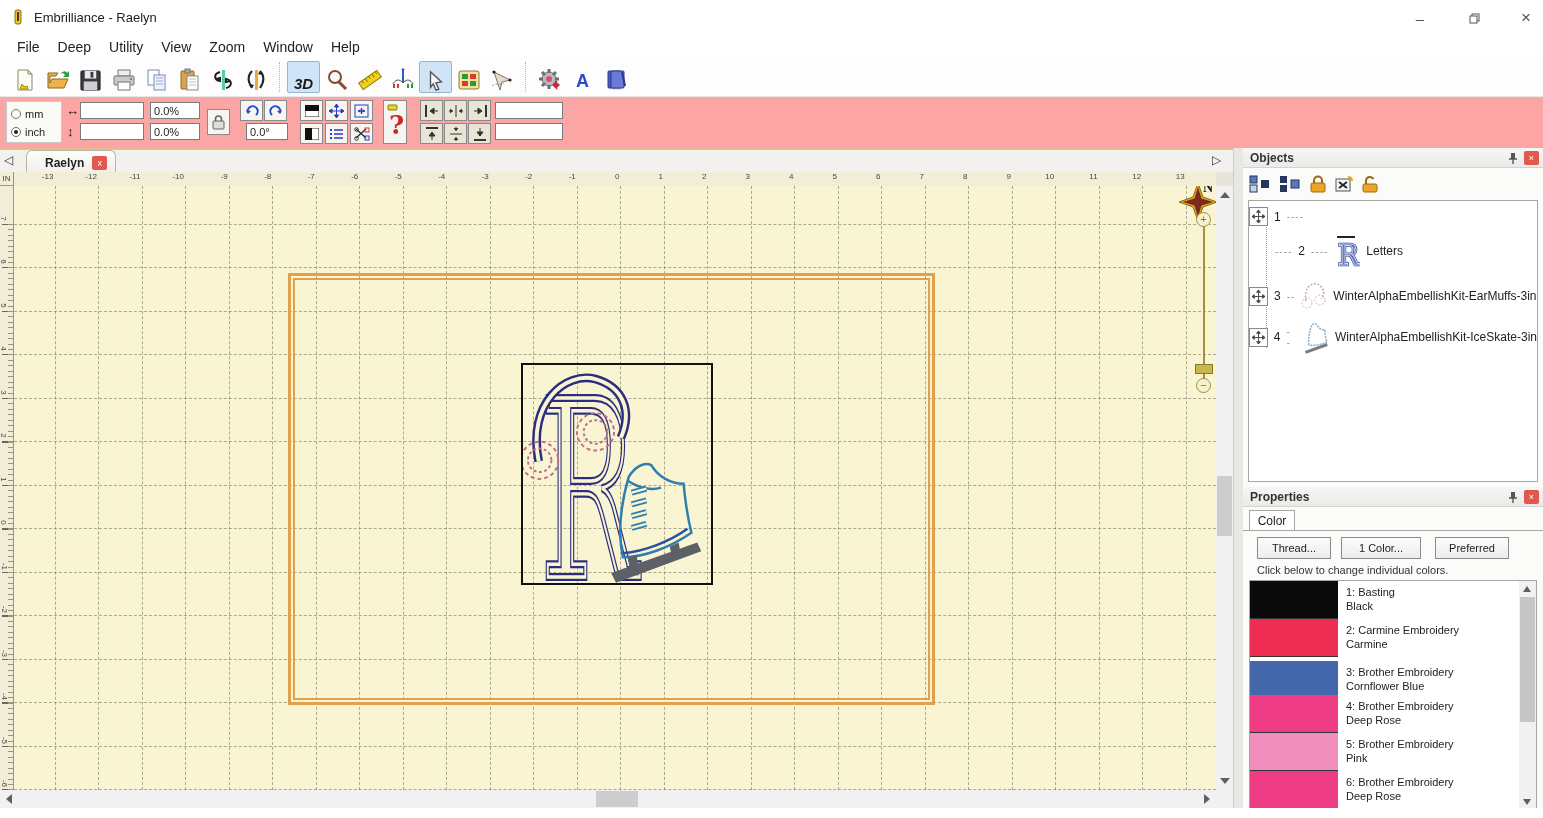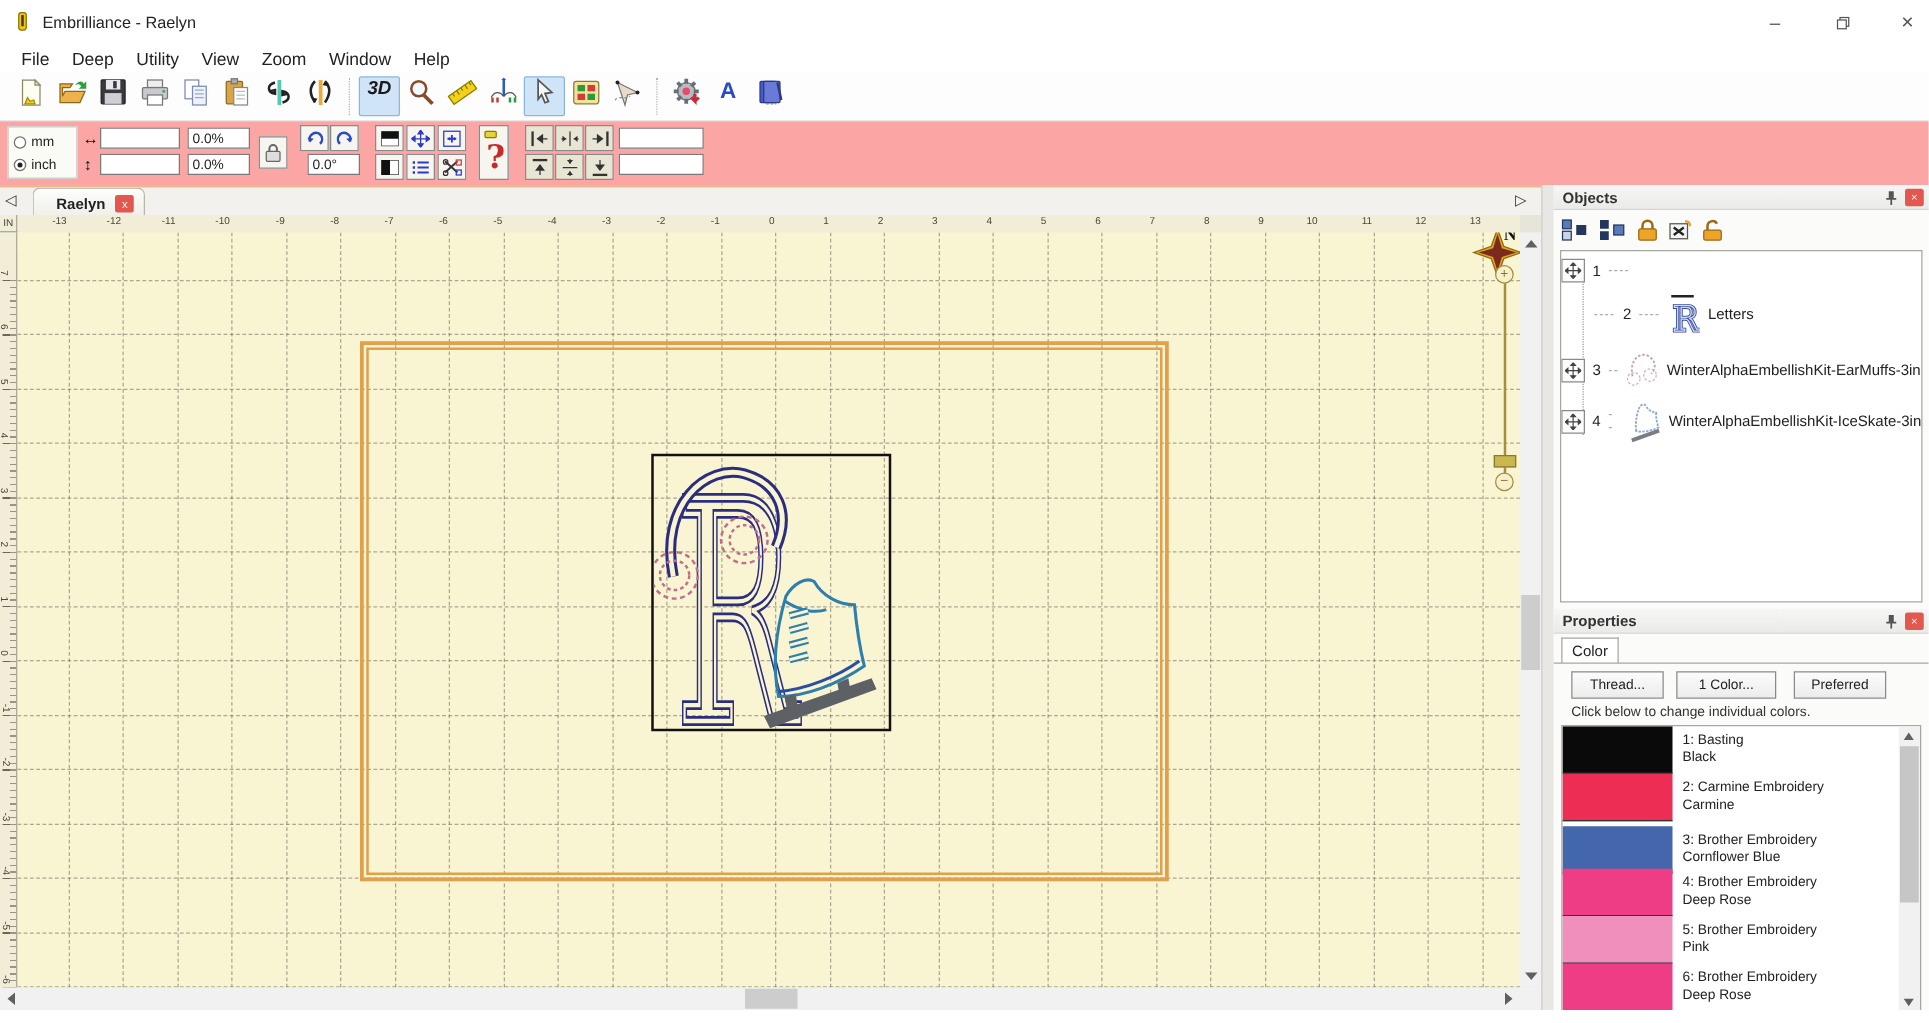--- a/index.html
+++ b/index.html
@@ -16,21 +16,21 @@
   #btn-restore { left:1452px; }
   #btn-close { left:1504px; font-size:17px; }
 
   
   #menubar { left:0; top:36px; width:1543px; height:22px; background:#fff; display:flex; align-items:center; padding-left:8px; gap:0; }
   .menu-item { font-size:14px; color:#222; padding:2px 9px; }
 
   
   #toolbar1 { left:0; top:58px; width:1543px; height:39px; background:#fdfdfd; border-bottom:1px solid #e8e8e8; display:flex; align-items:center; padding-left:8px; }
   .tb-sep { width:1px; height:30px; border-left:1px dotted #b5b5b5; margin:0 7px; }
-  .tbtn { width:33px; height:32px; display:flex; align-items:flex-start; justify-content:center; border:1px solid transparent; border-radius:2px; }
+  .tbtn { width:33px; height:32px; display:flex; align-items:flex-end; justify-content:center; border:1px solid transparent; border-radius:2px; }
   .tbtn.active { background:#cfe4f7; border-color:#8ab6e0; }
 
   
   #toolbar2 { left:0; top:97px; width:1543px; height:51px; background:#fca5a5; }
   #units-box { left:6px; top:4px; width:56px; height:42px; border:1px solid #c9c9c9; background:#fbfbf6; font-size:11px; color:#222; padding:3px 4px; }
   .radio-row { display:flex; align-items:center; gap:4px; height:18px; }
   .radio { width:10px; height:10px; border:1px solid #707070; border-radius:50%; background:#fff; position:relative; }
   .radio.sel::after { content:""; position:absolute; left:2px; top:2px; width:4px; height:4px; border-radius:50%; background:#222; }
   .t2field { border:1px solid #7a7a7a; background:#fff; font-size:11px; color:#222; padding:1px 3px; height:17px; line-height:14px; }
   .mini-ic { font-size:13px; color:#111; font-weight:bold; }

